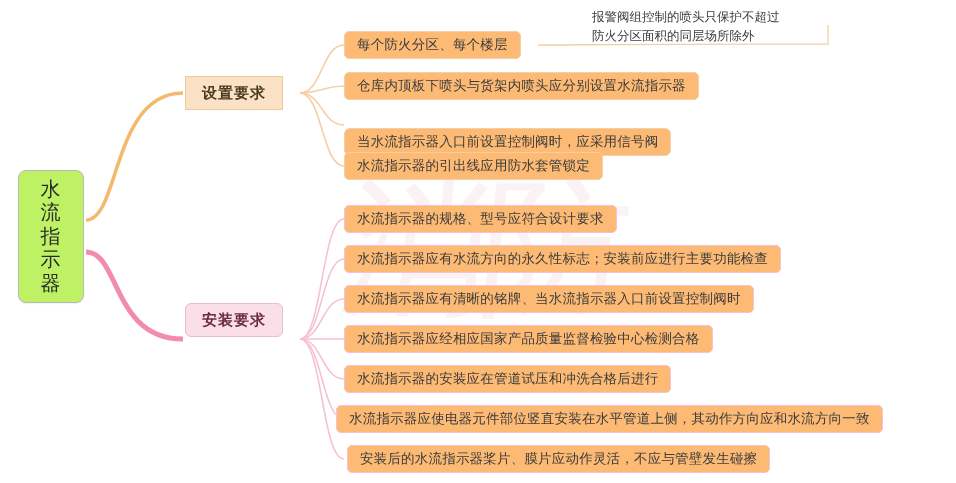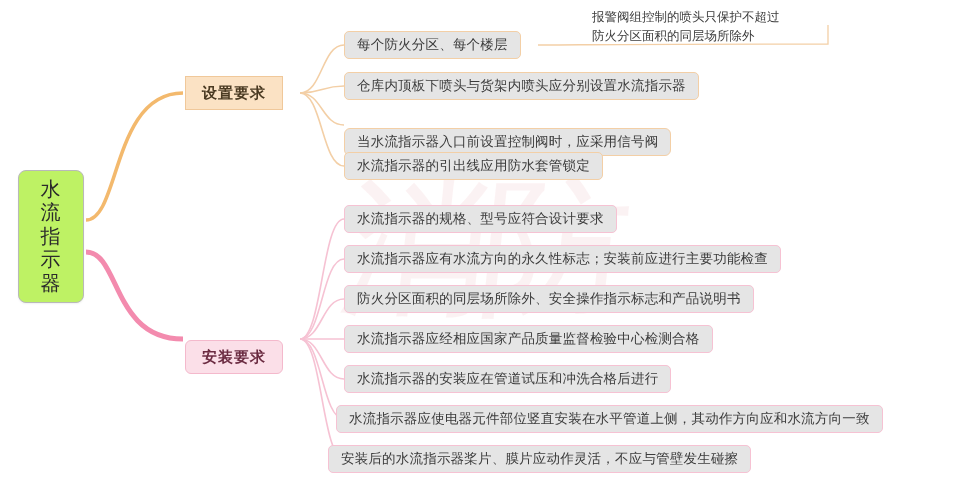--- a/index.html
+++ b/index.html
@@ -87,42 +87,42 @@
     border-radius: 0;
     background: #fbe2c4;
     color: #4a3a22;
     font-size: 15px;
     font-weight: bold;
     letter-spacing: 1px;
   }
   
   .node-b2 {
     left: 185px;
-    top: 340px;
+    top: 303px;
     height: 34px;
     padding: 0 16px;
     border: 1px solid #f4b9cc;
     border-radius: 6px;
     background: #fbdfe8;
     color: #6b2b41;
     font-size: 15px;
     font-weight: bold;
     letter-spacing: 1px;
   }
   
   .leaf {
     position: absolute;
     box-sizing: border-box;
     height: 28px;
     display: flex;
     align-items: center;
     padding: 0 12px;
     border-radius: 5px;
     font-size: 13.5px;
-    background: #e5e5e5;
+    background: #fdba74;
     white-space: nowrap;
     letter-spacing: 0.2px;
   }
   .leaf-orange {
     border: 1px solid #f3cfa6;
     color: #3b3b3b;
   }
   .leaf-pink {
     border: 1px solid #f6c2d3;
     color: #3b3b3b;
@@ -241,32 +241,32 @@
     <span>水流指示器的引出线应用防水套管锁定</span>
   </div>
 
   <div class="leaf leaf-pink" style="left:344px; top:205px;">
     <span>水流指示器的规格、型号应符合设计要求</span>
   </div>
   <div class="leaf leaf-pink" style="left:344px; top:245px;">
     <span>水流指示器应有水流方向的永久性标志；安装前应进行主要功能检查</span>
   </div>
   <div class="leaf leaf-pink" style="left:344px; top:285px;">
-    <span>防火分区面积的同层场所除外、安全操作指示标志和产品说明书</span>
+    <span>水流指示器应有清晰的铭牌、当水流指示器入口前设置控制阀时</span>
   </div>
   <div class="leaf leaf-pink" style="left:344px; top:325px;">
     <span>水流指示器应经相应国家产品质量监督检验中心检测合格</span>
   </div>
   <div class="leaf leaf-pink" style="left:344px; top:365px;">
     <span>水流指示器的安装应在管道试压和冲洗合格后进行</span>
   </div>
   <div class="leaf leaf-pink" style="left:336px; top:405px;">
     <span>水流指示器应使电器元件部位竖直安装在水平管道上侧，其动作方向应和水流方向一致</span>
   </div>
-  <div class="leaf leaf-pink" style="left:328px; top:445px;">
+  <div class="leaf leaf-pink" style="left:347px; top:445px;">
     <span>安装后的水流指示器桨片、膜片应动作灵活，不应与管壁发生碰擦</span>
   </div>
 
   <div class="note" style="left:592px; top:8px;">报警阀组控制的喷头只保护不超过
 防火分区面积的同层场所除外</div>
 
 
 </div>
 
 </body></html>

